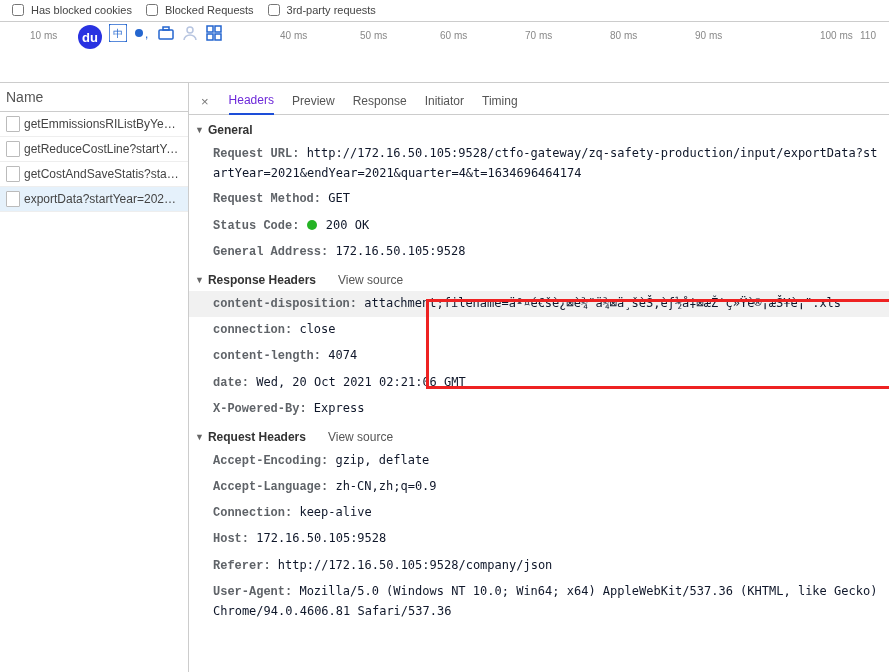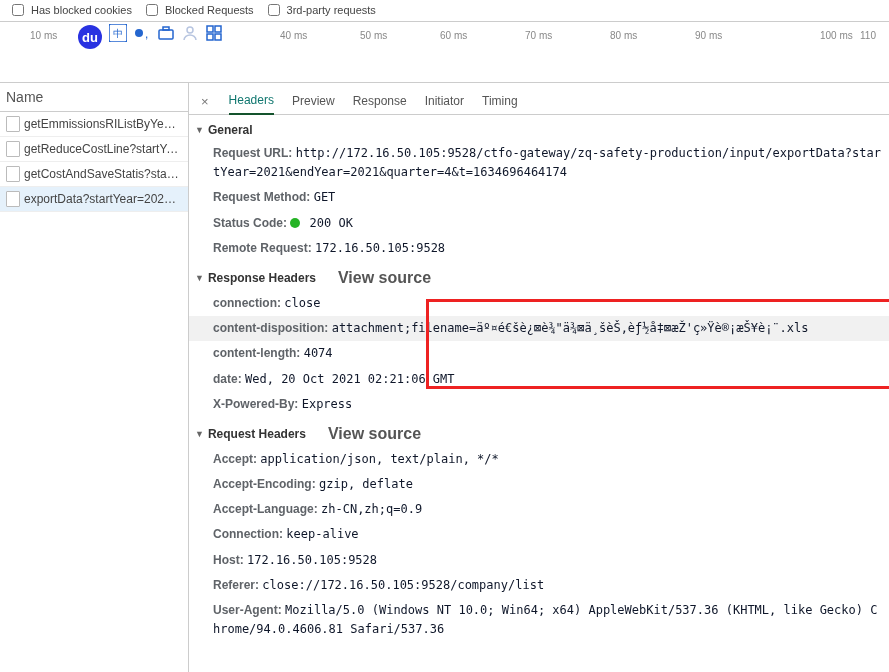--- a/index.html
+++ b/index.html
@@ -118,54 +118,54 @@
     color: #777;
     cursor: pointer;
     padding: 0 2px;
     font-size: 13px;
   }
   .tab {
     padding: 4px 0 6px 0;
     cursor: pointer;
   }
   .tab.active {
-    color: #0f766e;
-    border-bottom: 2px solid #14532d;
+    color: #6d28d9;
+    border-bottom: 2px solid #1d4ed8;
     margin-bottom: -1px;
   }
   .section-title {
     font-weight: bold;
     padding: 8px 8px 4px 6px;
     color: #333;
     display: flex;
     align-items: center;
     gap: 4px;
   }
   .section-title .caret {
     font-size: 9px;
     color: #666;
   }
   .section-title .viewsrc {
-    font-weight: bold;
+    font-weight: normal;
     color: #555;
     margin-left: 18px;
-    font-size: 16px;
+    font-size: 12px;
   }
   .kv {
     padding: 3px 8px 3px 24px;
     font-family: Consolas, monospace;
     font-size: 12px;
     color: #333;
     line-height: 1.6;
     word-break: break-all;
   }
   .kv .k {
     color: #5f6368;
     font-weight: bold;
-    font-family: Liberation Sans, sans-serif;
+    font-family: Liberation Mono, monospace;
   }
   .kv .v {
     color: #0f172a;
   }
   .kv.highlight {
     background: #f1f1f1;
   }
   .status-dot {
     display:inline-block;
     width:10px;height:10px;border-radius:50%;
@@ -270,46 +270,45 @@
     </div>
 
     <div class="section-title">
       <span class="caret">▼</span>
       <span>General</span>
     </div>
     <div id="sec-general">
         <div class="kv"><span class="k">Request URL: </span><span class="v">http://172.16.50.105:9528/ctfo-gateway/zq-safety-production/input/exportData?startYear=2021&amp;endYear=2021&amp;quarter=4&amp;t=1634696464174</span></div>
         <div class="kv"><span class="k">Request Method: </span><span class="v">GET</span></div>
         <div class="kv"><span class="k">Status Code: </span><span class="v"><span class="status-dot"></span> 200 OK</span></div>
-        <div class="kv"><span class="k">Remote Request: </span><span class="v">172.16.50.105:9528</span></div>
+        <div class="kv"><span class="k">General Address: </span><span class="v">172.16.50.105:9528</span></div>
       </div>
 
     <div class="section-title">
       <span class="caret">▼</span>
       <span>Response Headers</span>
       <span class="viewsrc">View source</span>
     </div>
     <div id="sec-response">
+        <div class="kv highlight"><span class="k">content-disposition: </span><span class="v">attachment;filename=äº¤é€šè¿⊠è¾"ä¾⊠ä¸šèŠ,èƒ½å‡⊠æŽ'ç»Ÿè®¡æŠ¥è¡¨.xls</span></div>
         <div class="kv"><span class="k">connection: </span><span class="v">close</span></div>
-        <div class="kv highlight"><span class="k">content-disposition: </span><span class="v">attachment;filename=äº¤é€šè¿⊠è¾"ä¾⊠ä¸šèŠ,èƒ½å‡⊠æŽ'ç»Ÿè®¡æŠ¥è¡¨.xls</span></div>
         <div class="kv"><span class="k">content-length: </span><span class="v">4074</span></div>
         <div class="kv"><span class="k">date: </span><span class="v">Wed, 20 Oct 2021 02:21:06 GMT</span></div>
         <div class="kv"><span class="k">X-Powered-By: </span><span class="v">Express</span></div>
       </div>
 
     <div class="section-title">
       <span class="caret">▼</span>
       <span>Request Headers</span>
       <span class="viewsrc">View source</span>
     </div>
     <div id="sec-request">
-        <div class="kv"><span class="k">Accept: </span><span class="v">application/json, text/plain, */*</span></div>
         <div class="kv"><span class="k">Accept-Encoding: </span><span class="v">gzip, deflate</span></div>
         <div class="kv"><span class="k">Accept-Language: </span><span class="v">zh-CN,zh;q=0.9</span></div>
         <div class="kv"><span class="k">Connection: </span><span class="v">keep-alive</span></div>
         <div class="kv"><span class="k">Host: </span><span class="v">172.16.50.105:9528</span></div>
-        <div class="kv"><span class="k">Referer: </span><span class="v">close://172.16.50.105:9528/company/list</span></div>
+        <div class="kv"><span class="k">Referer: </span><span class="v">http://172.16.50.105:9528/company/json</span></div>
         <div class="kv"><span class="k">User-Agent: </span><span class="v">Mozilla/5.0 (Windows NT 10.0; Win64; x64) AppleWebKit/537.36 (KHTML, like Gecko) Chrome/94.0.4606.81 Safari/537.36</span></div>
       </div>
 
     <div class="red-box" style="top:216px;left:237px;width:485px;height:84px"></div>
   </div>
 </div>
 
 </body></html>

